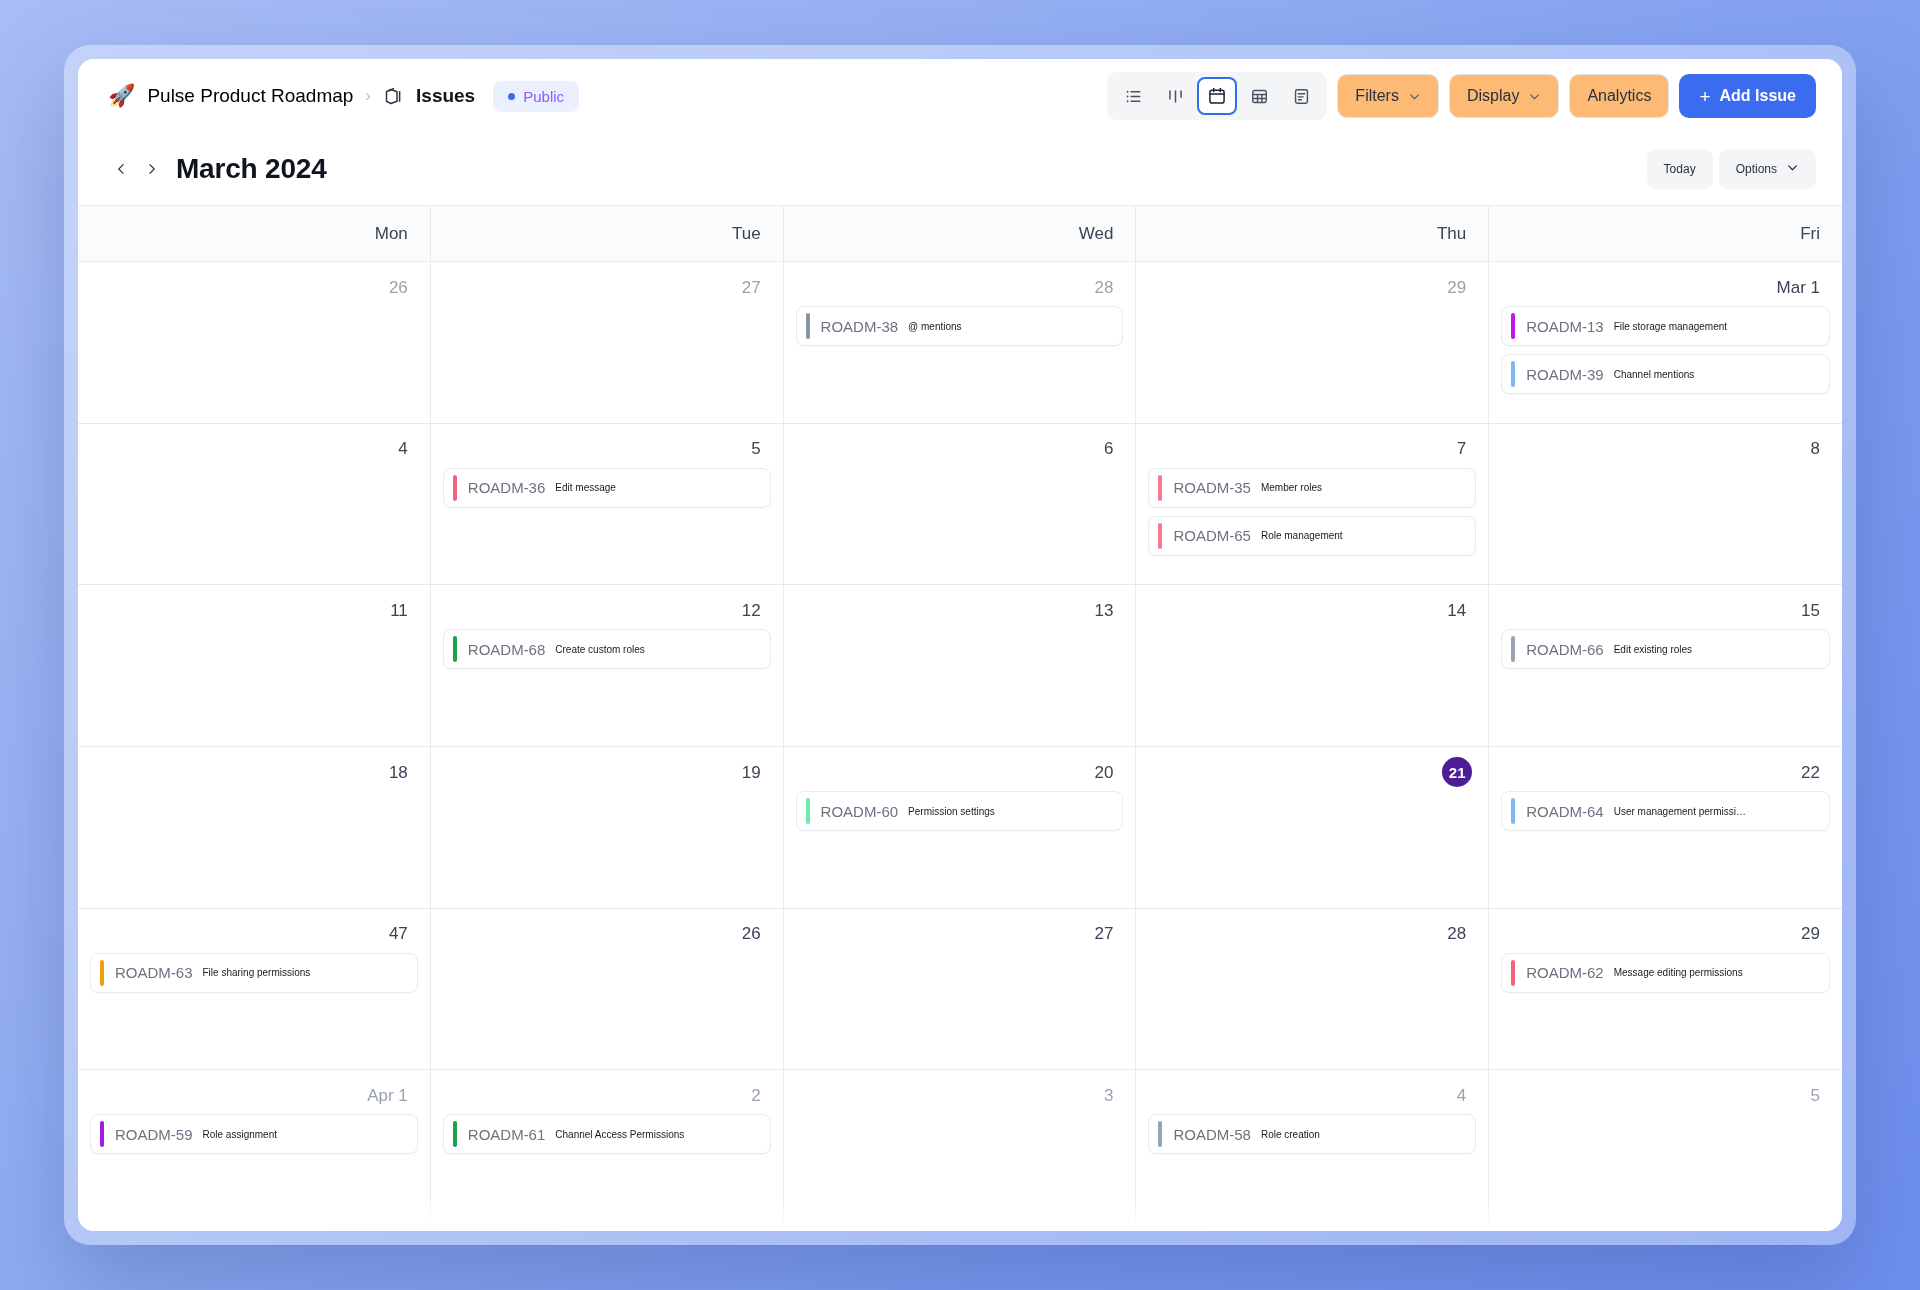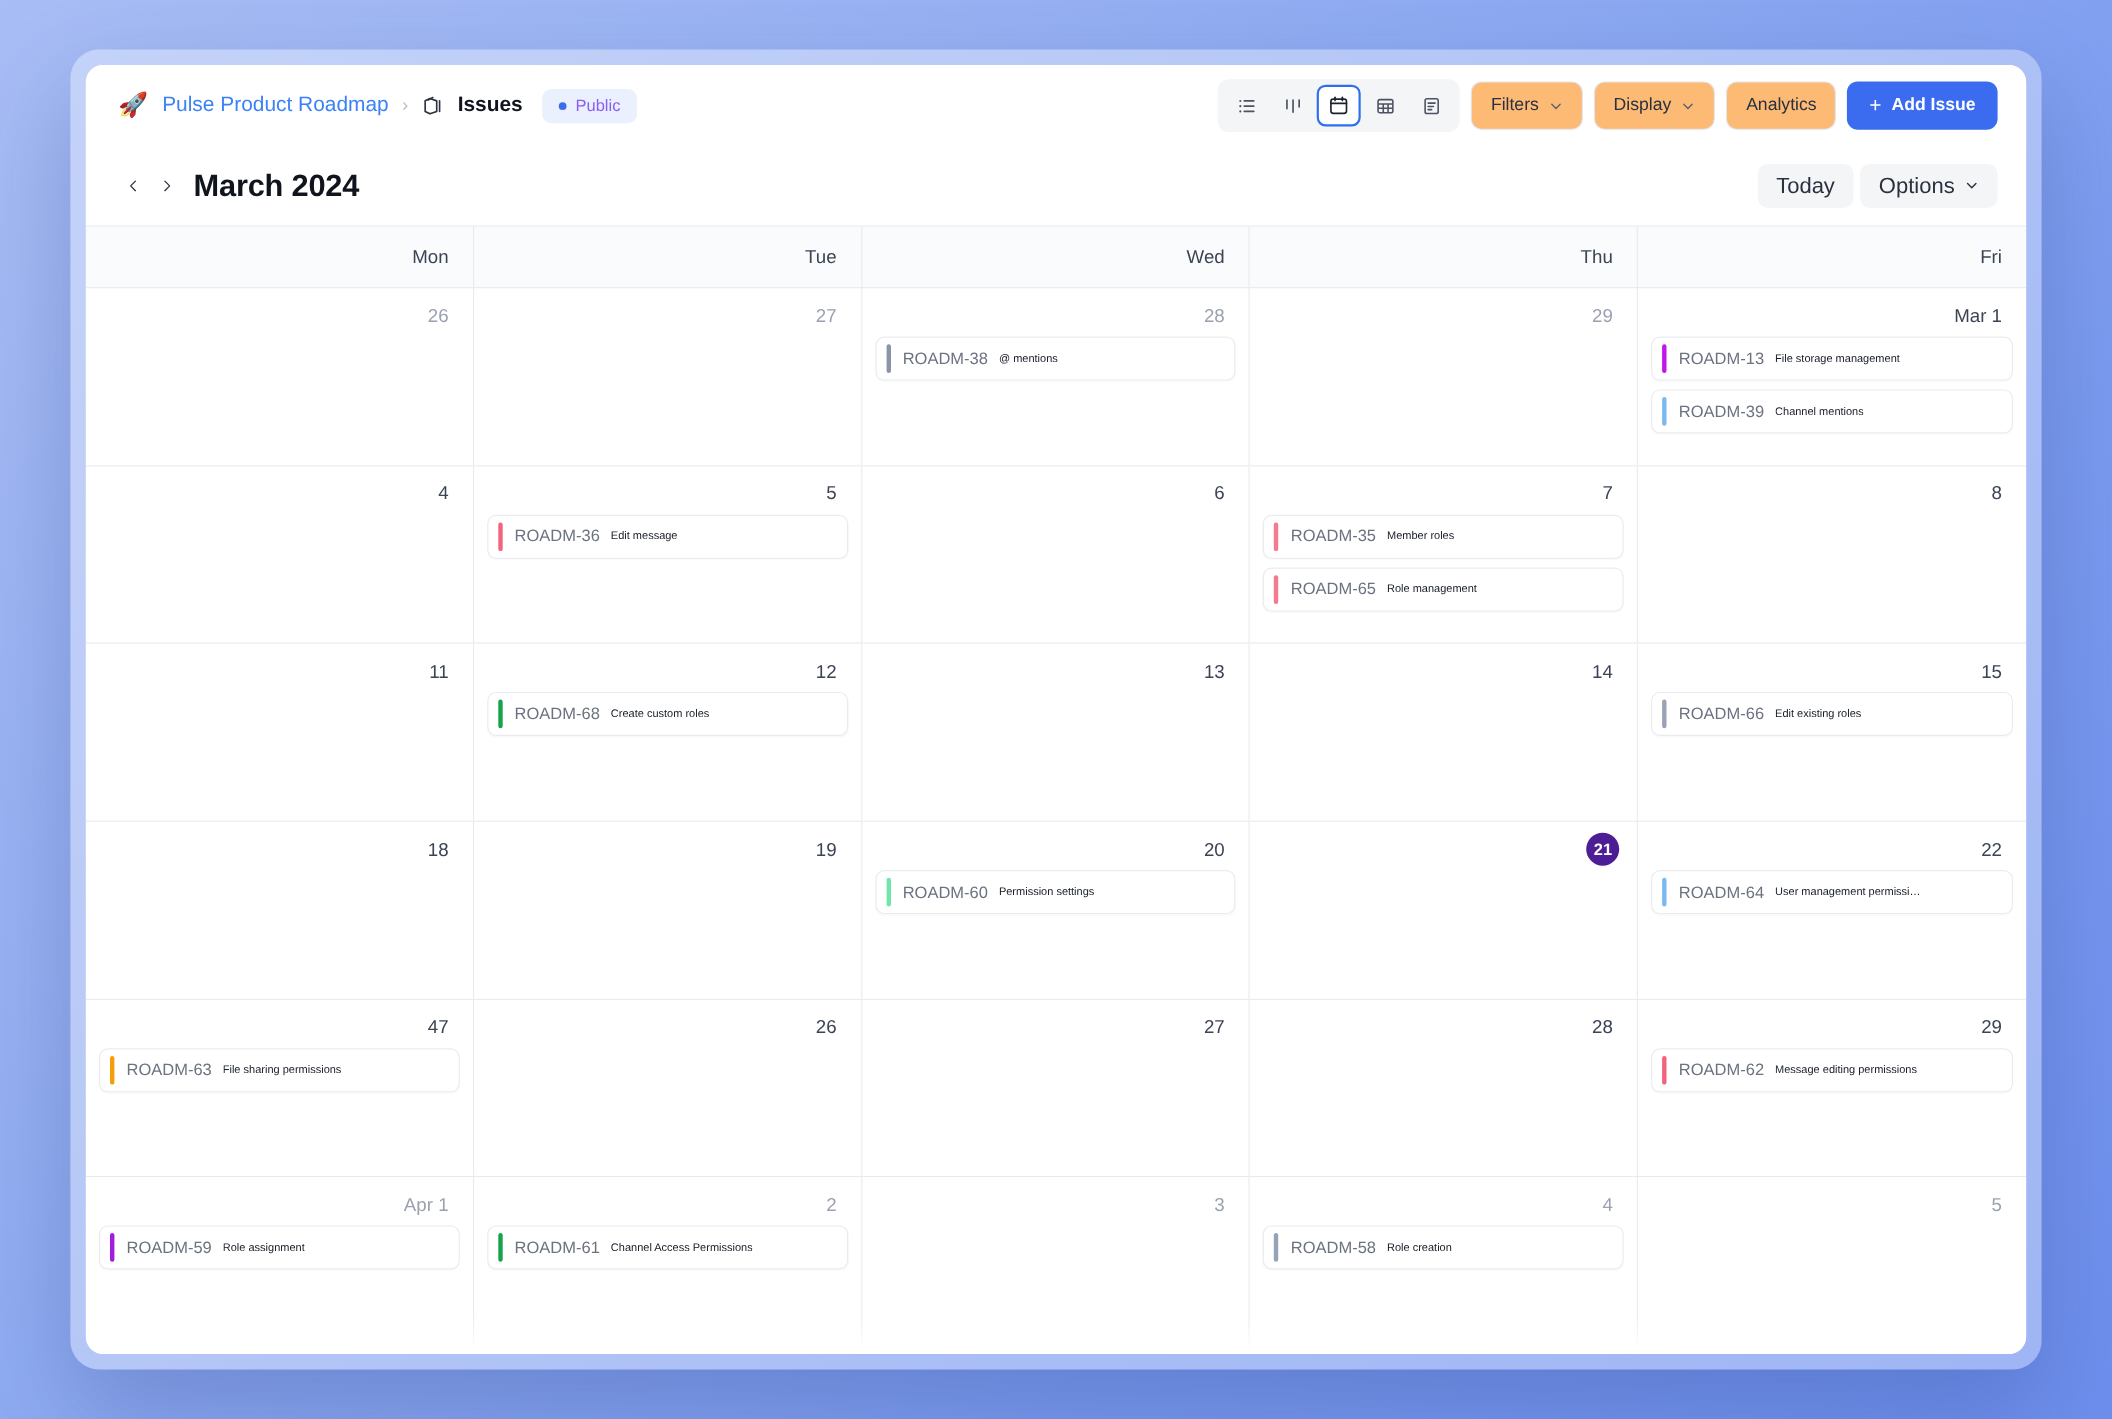--- a/index.html
+++ b/index.html
@@ -47,21 +47,21 @@
     display: flex;
     align-items: center;
     padding: 0 26px 0 30px;
     background: #fff;
   }
 
   .breadcrumb { display: flex; align-items: center; gap: 12px; }
   .rocket { font-size: 22px; line-height: 1; }
   .crumb-project {
     font-size: 19px;
-    color: #3b82f6;
+    color: #000000;
     font-weight: 400;
     white-space: nowrap;
   }
   .crumb-sep { color: #b9bfcb; font-size: 17px; }
   .crumb-issues {
     font-size: 19px;
     font-weight: 700;
     color: #10141c;
     white-space: nowrap;
   }
@@ -178,21 +178,21 @@
   }
   .ghost-btn {
     height: 40px;
     display: inline-flex;
     align-items: center;
     gap: 9px;
     padding: 0 17px;
     border: none;
     border-radius: 9px;
     background: #f4f5f7;
-    font-size: 20px;
+    font-size: 12px;
     color: #2a3040;
     font-family: inherit;
     cursor: pointer;
     white-space: nowrap;
   }
 
   
   .calendar {
     flex: 1 1 auto;
     display: flex;

